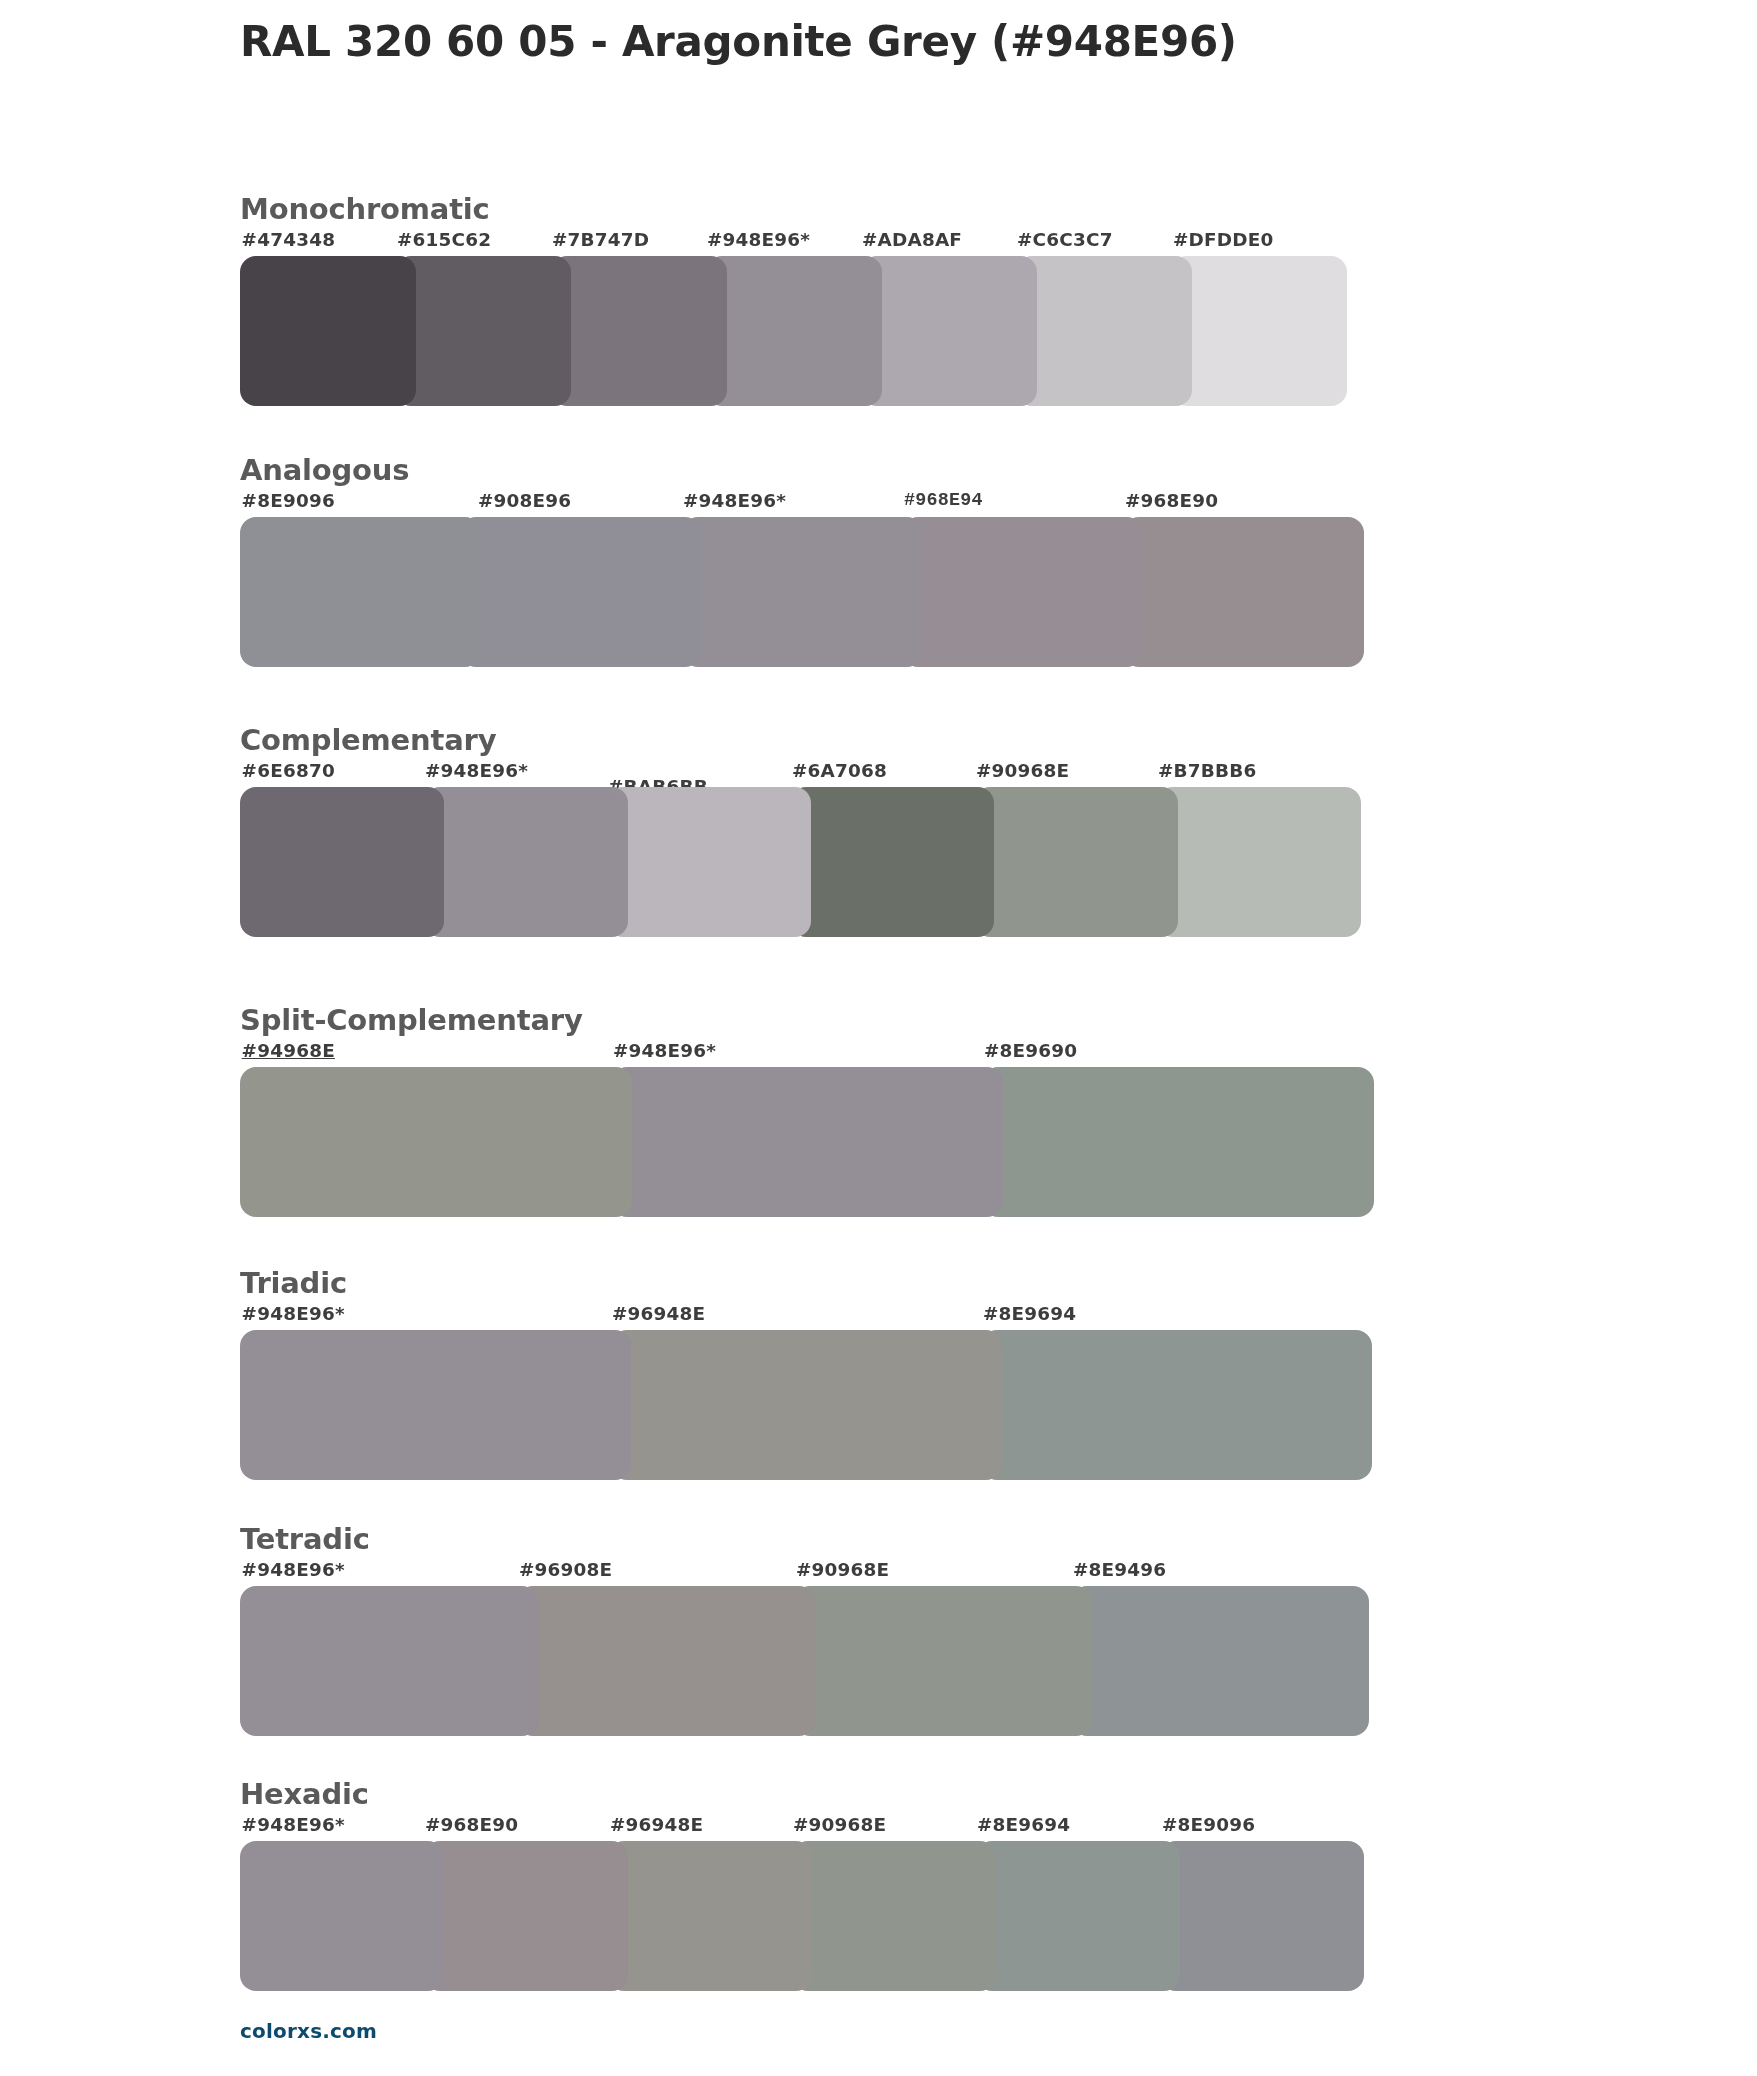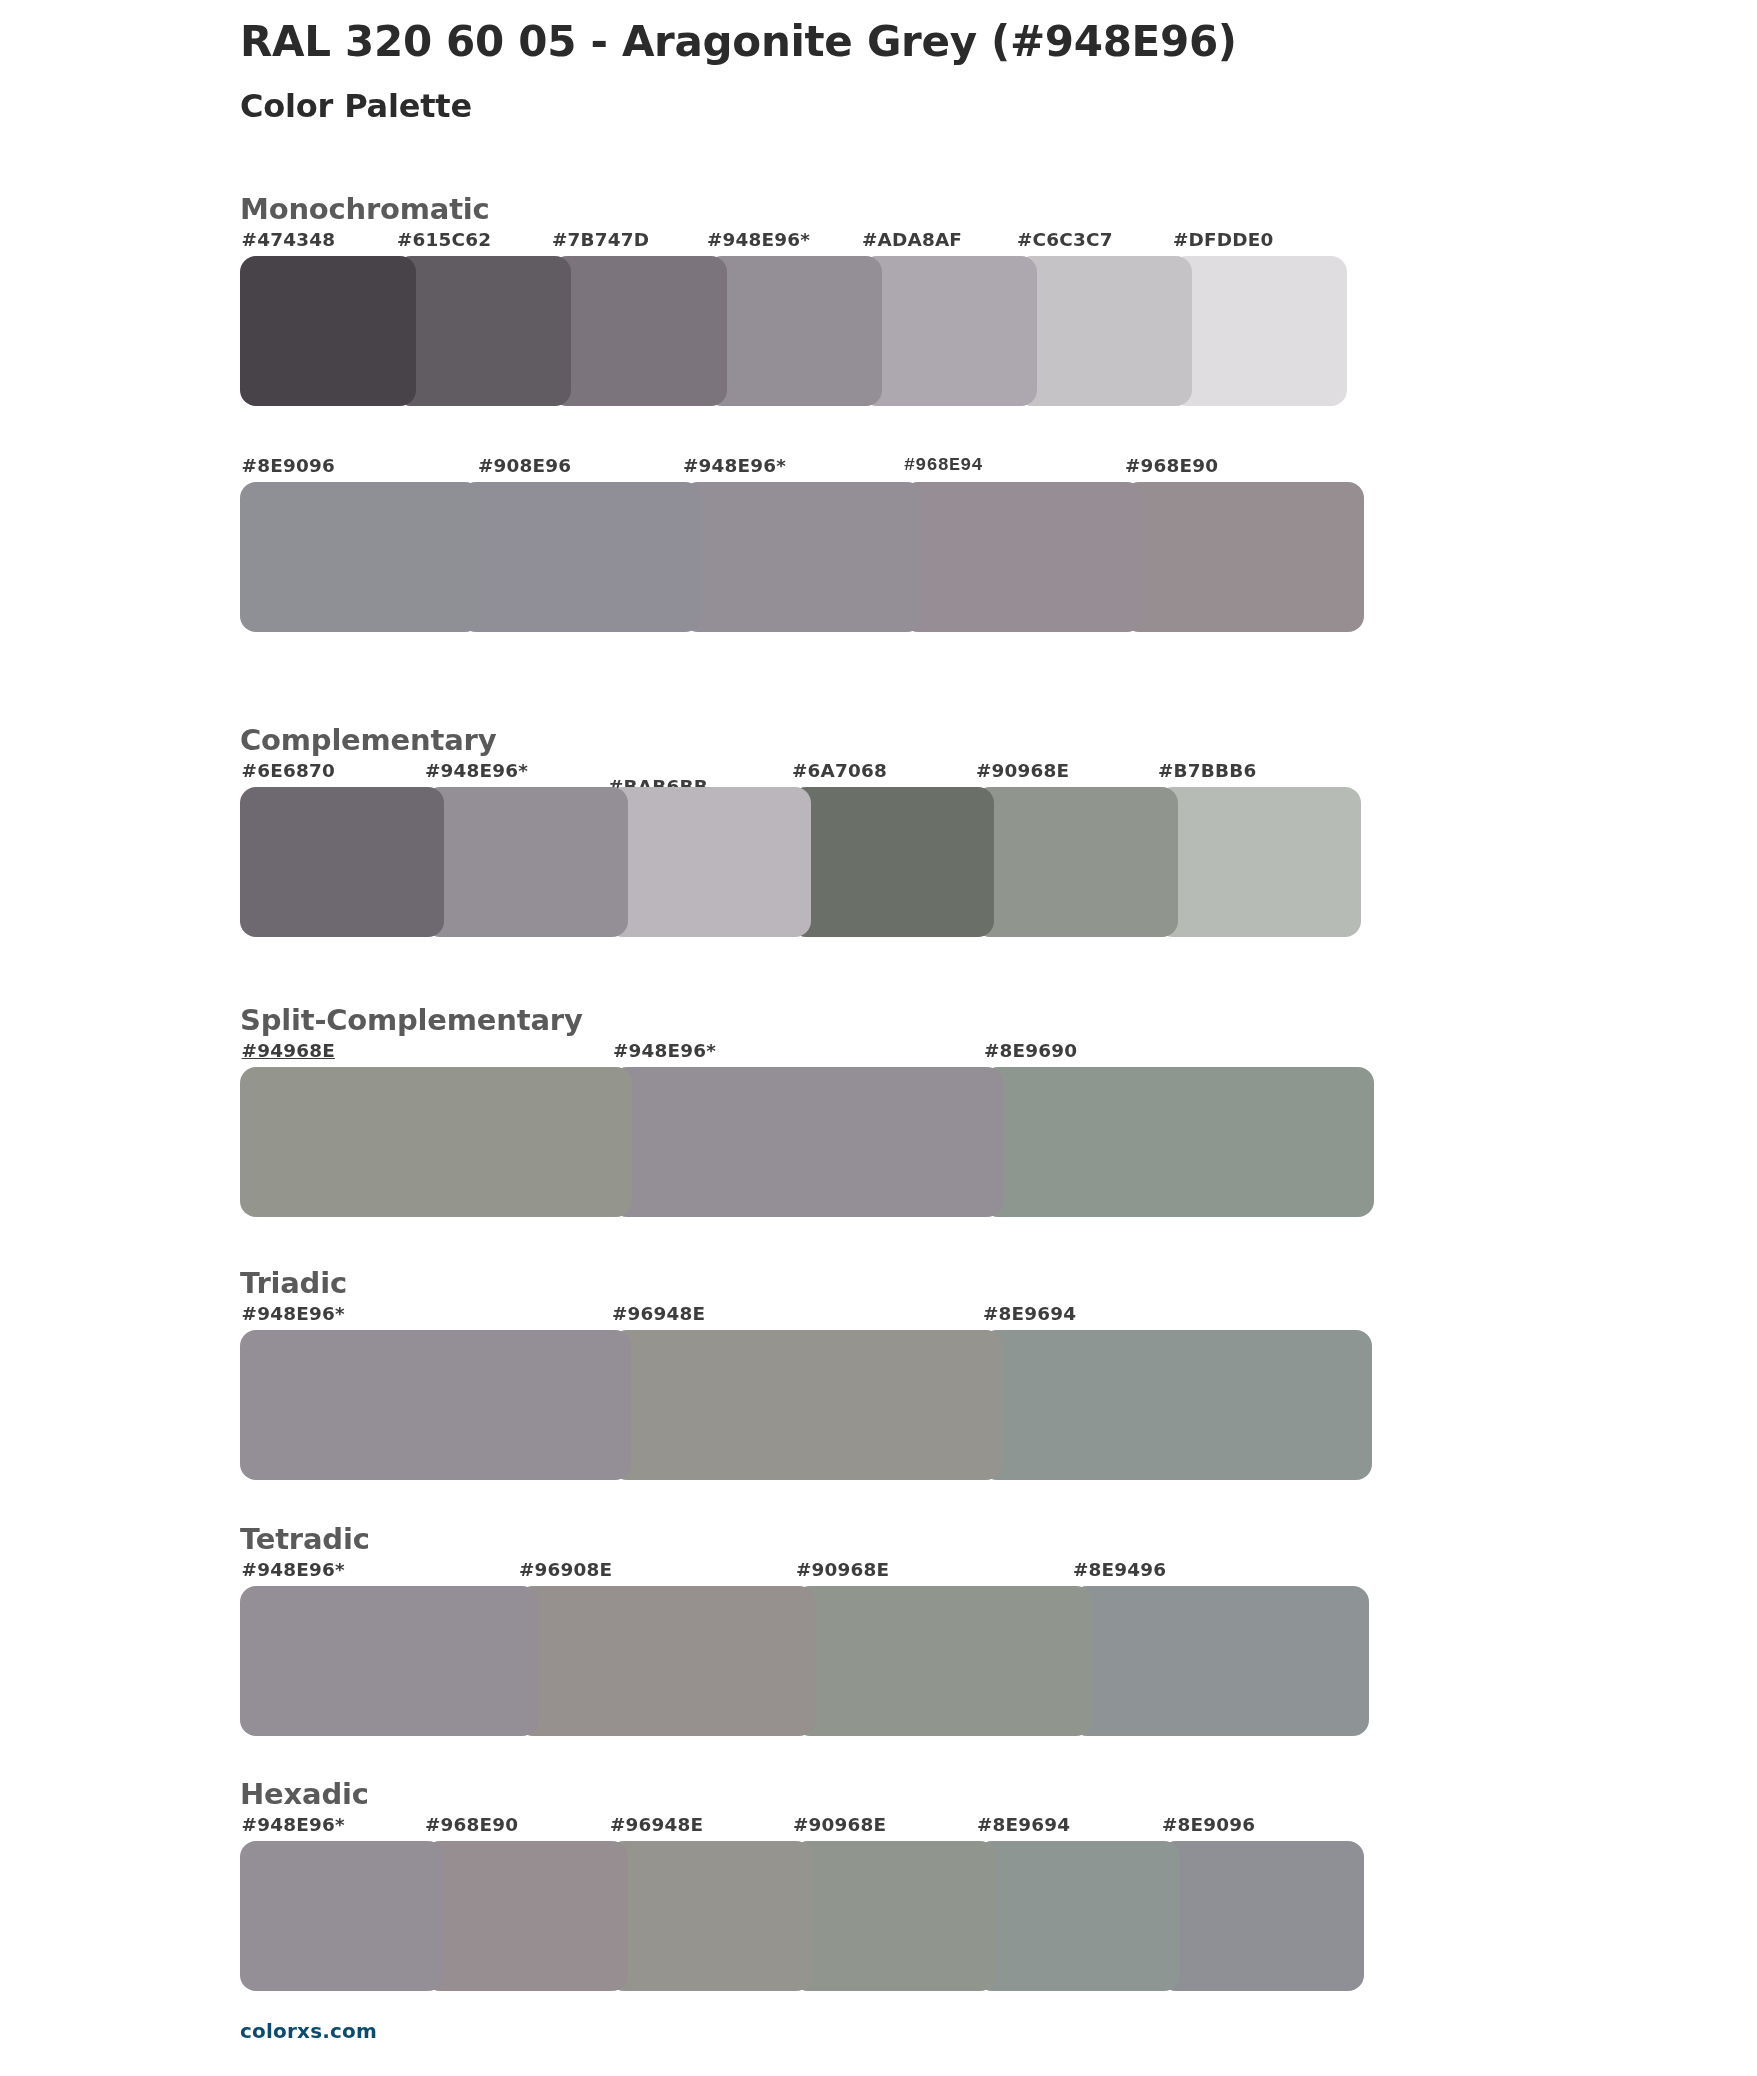--- a/index.html
+++ b/index.html
@@ -94,21 +94,20 @@
     letter-spacing: 0.2px;
   }
 </style>
 </head>
 <body>
 
 <div class="page">
 
   <div class="header">
     <h1 class="title">RAL 320 60 05 - Aragonite Grey (#948E96)</h1>
-    <h2 class="subtitle">Color Palette</h2>
   </div>
 
   <div id="sections-host">
       <div class="section" style="top: 194px;">
         <div class="section-title">Monochromatic</div>
         <div class="labels">
           <div class="label" style="left: 1.6px;">#474348</div>
           <div class="label" style="left: 157px;">#615C62</div>
           <div class="label" style="left: 312px;">#7B747D</div>
           <div class="label" style="left: 467px;">#948E96*</div>
@@ -120,20 +119,21 @@
           <div class="swatch" title="#474348" style="left: 0px; width: 176px; background: rgb(71, 67, 72); z-index: 100;"></div>
           <div class="swatch" title="#615C62" style="left: 155px; width: 176px; background: rgb(97, 92, 98); z-index: 99;"></div>
           <div class="swatch" title="#7B747D" style="left: 311px; width: 176px; background: rgb(123, 116, 125); z-index: 98;"></div>
           <div class="swatch" title="#948E96*" style="left: 466px; width: 176px; background: rgb(148, 142, 150); z-index: 97;"></div>
           <div class="swatch" title="#ADA8AF" style="left: 621px; width: 176px; background: rgb(173, 168, 175); z-index: 96;"></div>
           <div class="swatch" title="#C6C3C7" style="left: 776px; width: 176px; background: rgb(198, 195, 199); z-index: 95;"></div>
           <div class="swatch" title="#DFDDE0" style="left: 931px; width: 176px; background: rgb(223, 221, 224); z-index: 94;"></div>
         </div>
       </div>
       <div class="section" style="top: 455px;">
+        <div class="section-title">Analogous</div>
         <div class="labels">
           <div class="label" style="left: 1.6px;">#8E9096</div>
           <div class="label" style="left: 238px;">#908E96</div>
           <div class="label" style="left: 443px;">#948E96*</div>
           <div class="label" style="left: 664px; font-family: Liberation Mono, monospace;">#968E94</div>
           <div class="label" style="left: 885px;">#968E90</div>
         </div>
         <div class="swatches">
           <div class="swatch" title="#8E9096" style="left: 0px; width: 241px; background: rgb(142, 144, 150); z-index: 100;"></div>
           <div class="swatch" title="#908E96" style="left: 220px; width: 241px; background: rgb(144, 142, 150); z-index: 99;"></div>

